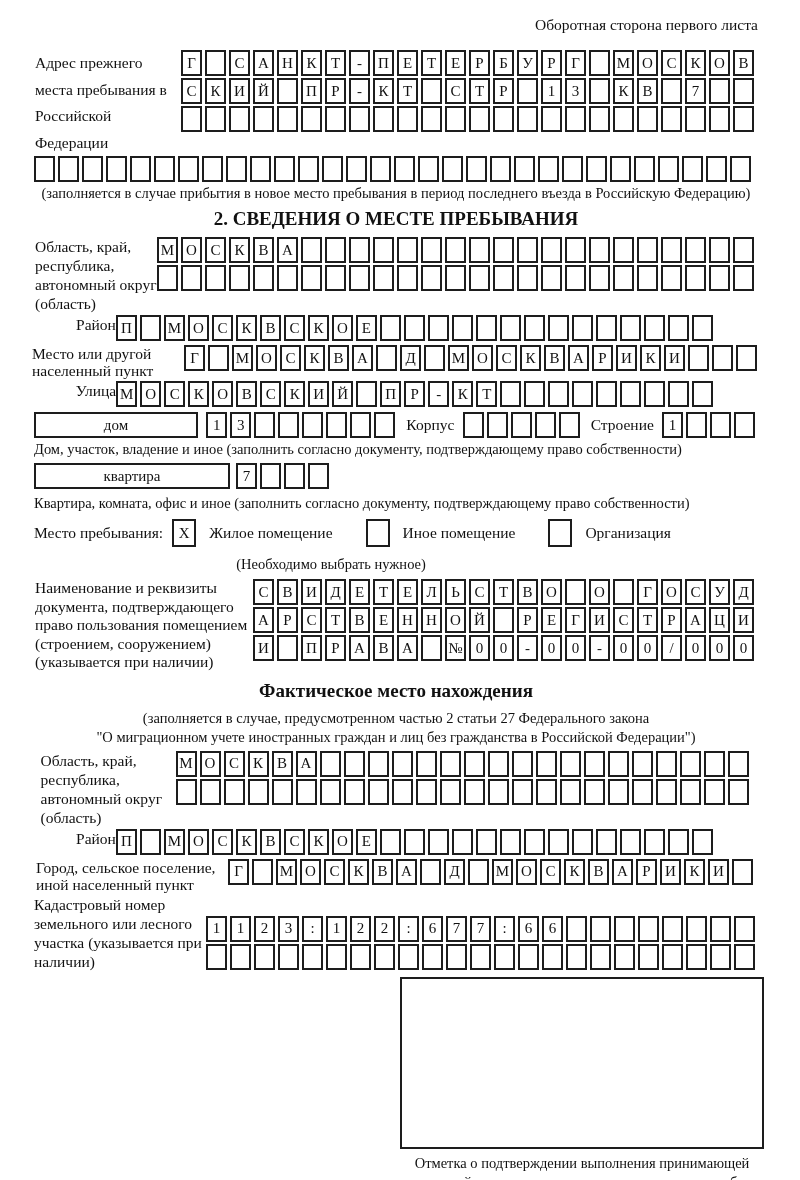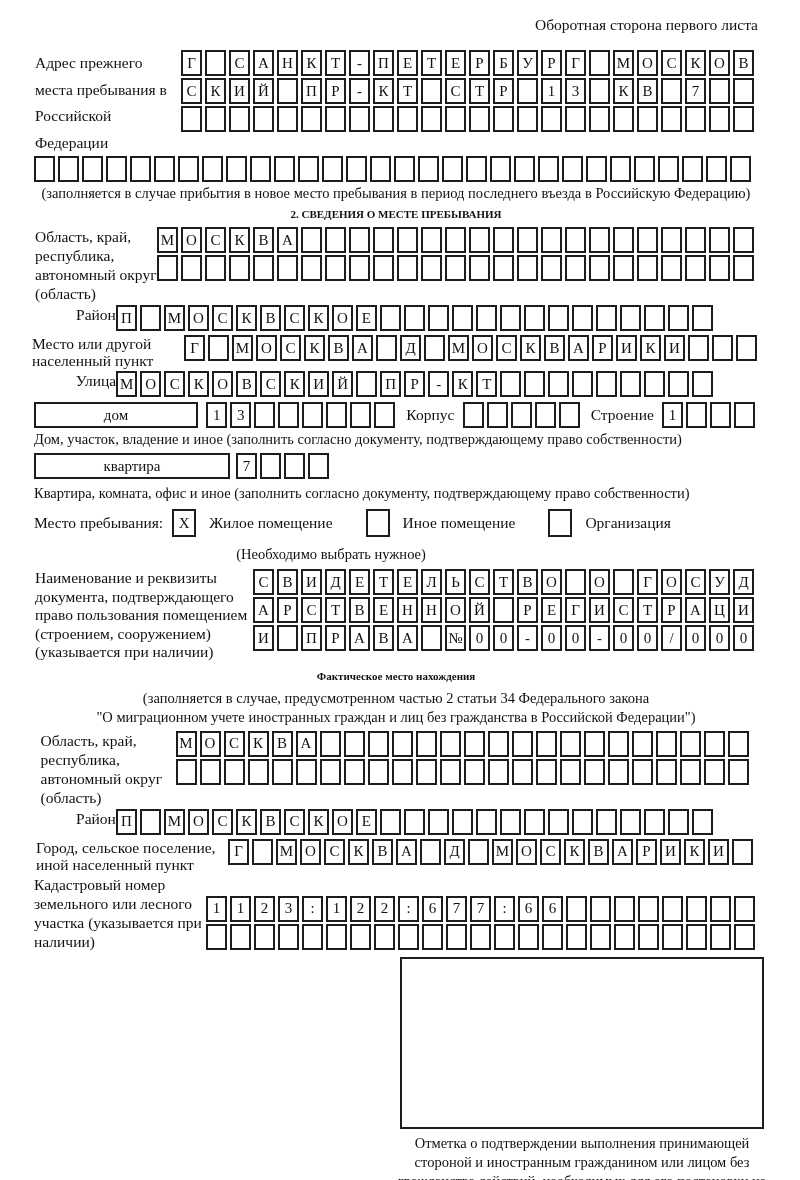--- a/index.html
+++ b/index.html
@@ -22,21 +22,21 @@
   .rows { display:flex; flex-direction:column; align-items:flex-end; }
 
   .frow { display:flex; justify-content:center; align-items:flex-start; }
   .lbl { line-height:19px; }
   .lbl-tight { line-height:17px; }
 
   .pa-label { width:146px; line-height:26.5px; flex:none; }
   .caption { font-size:14.5px; line-height:19px; }
   .center { text-align:center; }
 
-  .sec-title { text-align:center; font-weight:bold; font-size:11px; margin:5px 0 7px; }
+  .sec-title { text-align:center; font-weight:bold; font-size:19px; margin:5px 0 7px; }
 
   .widebox {
     height:26px; border:2px solid #1d1d1d; flex:none;
     display:flex; align-items:center; justify-content:center; font-size:15px;
   }
   .inline-lbl { line-height:26px; flex:none; }
 
   .domrow { display:flex; justify-content:space-between; align-items:flex-start; margin-top:3px; }
   .kvrow { display:flex; align-items:flex-start; margin-top:4px; margin-bottom:3px; }
 
@@ -470,21 +470,21 @@
           <span class="cell">0</span>
           <span class="cell">/</span>
           <span class="cell">0</span>
           <span class="cell">0</span>
           <span class="cell">0</span>
         </div>
     </div>
   </div>
 
   <div class="sec-title" style="margin-top:8px">Фактическое место нахождения</div>
-  <div class="caption center">(заполняется в случае, предусмотренном частью 2 статьи 34 Федерального закона</div>
+  <div class="caption center">(заполняется в случае, предусмотренном частью 2 статьи 27 Федерального закона</div>
   <div class="caption center" style="margin-bottom:4px">"О миграционном учете иностранных граждан и лиц без гражданства в Российской Федерации")</div>
 
   <div class="frow mb2">
     <div class="lbl w135">Область, край, республика, автономный округ (область)</div>
     <div class="rows">
       <div class="cellrow">
           <span class="cell">М</span>
           <span class="cell">О</span>
           <span class="cell">С</span>
           <span class="cell">К</span>

